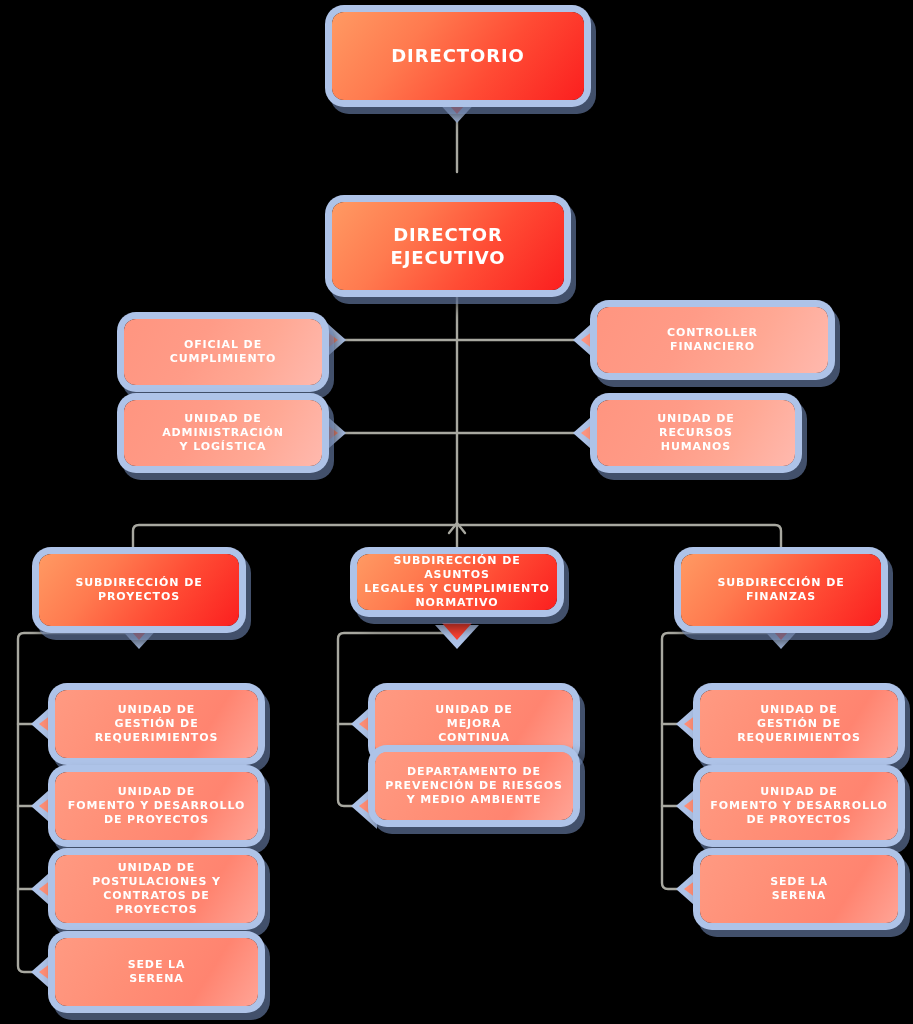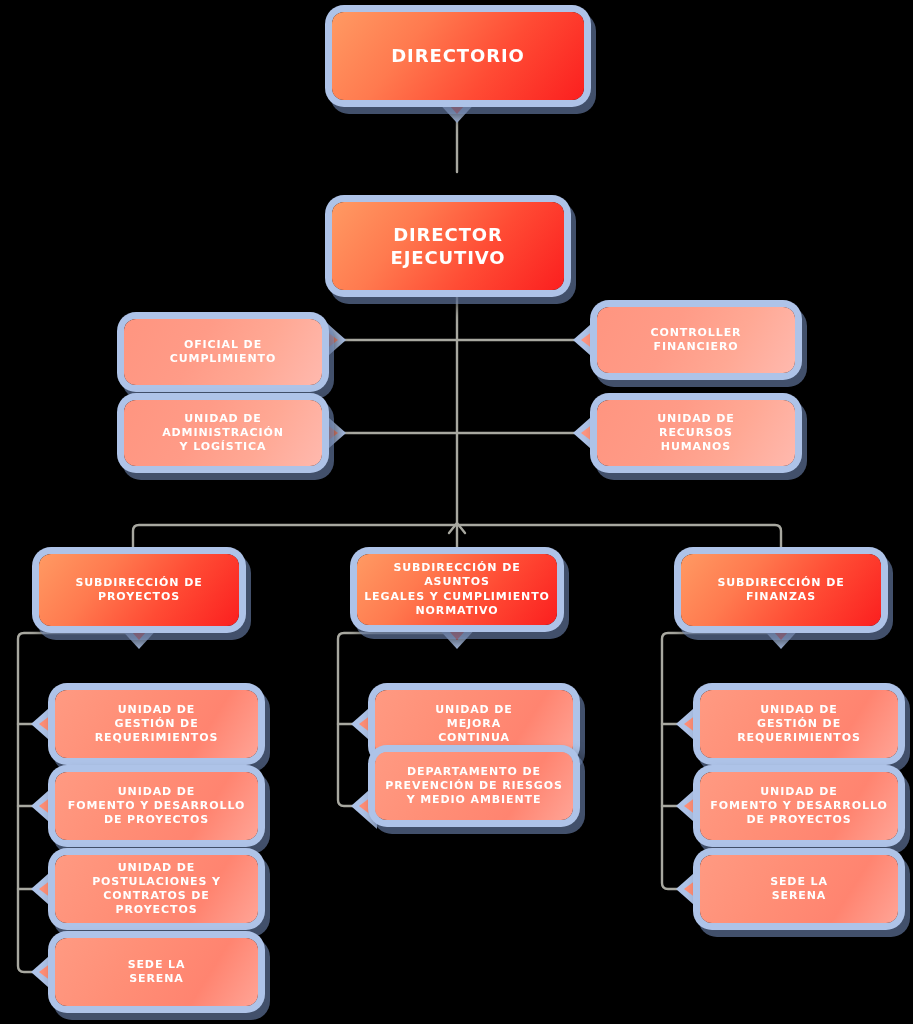--- a/index.html
+++ b/index.html
@@ -172,40 +172,40 @@
   </div>
   <div class="tail tail-right light" style="left:320px; top:317px;"></div>
 
   <div class="node lvl-light" style="left:124px; top:400px; width:198px; height:66px; font-size:11px;">
     <span class="label">UNIDAD DE
 ADMINISTRACIÓN
 Y LOGÍSTICA</span>
   </div>
   <div class="tail tail-right light" style="left:320px; top:410px;"></div>
 
-  <div class="node lvl-light" style="left:597px; top:307px; width:198px; height:66px; font-size:11px;">
+  <div class="node lvl-light" style="left:597px; top:307px; width:231px; height:66px; font-size:11px;">
     <span class="label">CONTROLLER
 FINANCIERO</span>
   </div>
   <div class="tail tail-left light" style="left:573px; top:317px;"></div>
 
   <div class="node lvl-light" style="left:597px; top:400px; width:198px; height:66px; font-size:11px;">
     <span class="label">UNIDAD DE
 RECURSOS
 HUMANOS</span>
   </div>
   <div class="tail tail-left light" style="left:573px; top:410px;"></div>
 
   <div class="node lvl-dark" style="left:39px; top:554px; width:200px; height:72px; font-size:11px;">
     <span class="label">SUBDIRECCIÓN DE
 PROYECTOS</span>
   </div>
   <div class="tail tail-down dark" style="left:117px; top:625px;"></div>
 
-  <div class="node lvl-dark" style="left:357px; top:554px; width:200px; height:71px; font-size:11px;">
+  <div class="node lvl-dark" style="left:357px; top:554px; width:200px; height:56px; font-size:11px;">
     <span class="label">SUBDIRECCIÓN DE ASUNTOS
 LEGALES Y CUMPLIMIENTO
 NORMATIVO</span>
   </div>
   <div class="tail tail-down dark" style="left:435px; top:625px;"></div>
 
   <div class="node lvl-dark" style="left:681px; top:554px; width:200px; height:72px; font-size:11px;">
     <span class="label">SUBDIRECCIÓN DE
 FINANZAS</span>
   </div>

